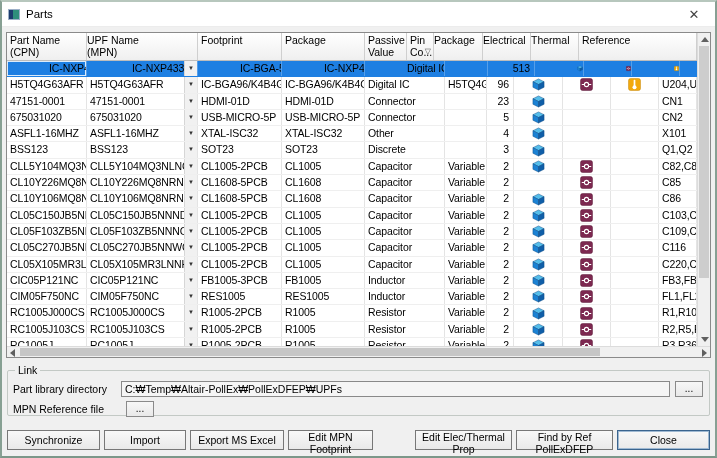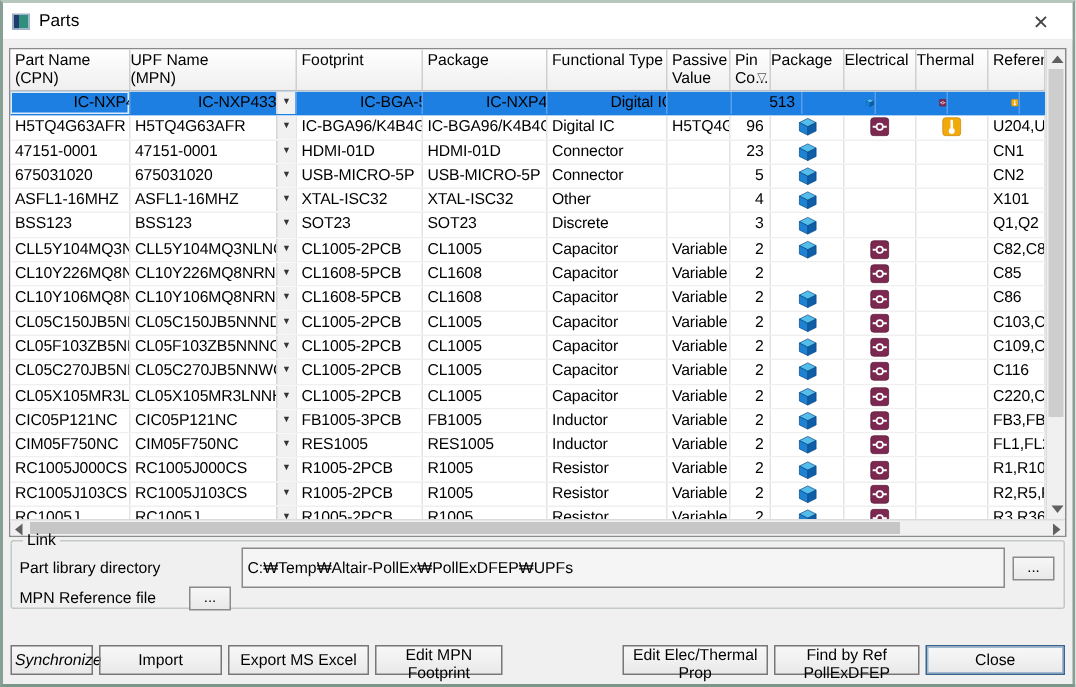--- a/index.html
+++ b/index.html
@@ -43,31 +43,31 @@
   .v-thumb { position:absolute; left:1px; right:1px; top:13px; height:232px; background:#cdcdcd; }
   .arr { position:absolute; width:0; height:0; }
   .arr-up { left:3px; top:4px; border-left:4px solid transparent; border-right:4px solid transparent; border-bottom:5px solid #606060; }
   .arr-dn { left:3px; bottom:4px; border-left:4px solid transparent; border-right:4px solid transparent; border-top:5px solid #606060; }
   .hscroll { position:absolute; left:0; right:0; bottom:0; height:11px; background:#f0f0f0; border-top:1px solid #dcdcdc; }
   .h-thumb { position:absolute; top:1px; bottom:1px; left:13px; width:580px; background:#c6c6c6; }
   .arr-lf { left:3px; top:2px; border-top:4px solid transparent; border-bottom:4px solid transparent; border-right:5px solid #606060; }
   .arr-rt { right:3px; top:2px; border-top:4px solid transparent; border-bottom:4px solid transparent; border-left:5px solid #606060; }
 
   
-  .link-group { position:absolute; left:5px; right:5px; top:352px; height:52px; border:1px solid #c3c9c5; border-radius:2px; padding:4px 6px 4px 5px; }
+  .link-group { position:absolute; left:5px; right:5px; top:362px; height:52px; border:1px solid #c3c9c5; border-radius:2px; padding:4px 6px 4px 5px; }
   .link-group legend { font-size:10.5px; padding:0 3px; margin-left:2px; }
   .field-row { display:flex; align-items:center; height:17px; margin-bottom:3px; }
   .field-label { width:108px; flex-shrink:0; }
-  .field-input { flex:1; height:27px; border:1px solid #898989; background:#f5f5f5; font-family:"Liberation Sans",sans-serif; font-size:10.5px; padding:0 3px; color:#000;margin-left:40px; }
+  .field-input { flex:1; height:16px; border:1px solid #898989; background:#f5f5f5; font-family:"Liberation Sans",sans-serif; font-size:10.5px; padding:0 3px; color:#000; }
   .browse-btn { width:28px; height:16px; margin-left:5px; border:1px solid #8a8a8a; background:linear-gradient(#f7f7f7,#e9e9e9); font-size:10px; line-height:8px; cursor:pointer; }
 
   
   .btn-row { position:absolute; left:5px; right:5px; bottom:6px; height:20px; display:flex; gap:4px; }
   .btn { height:20px; border:1px solid #777; background:linear-gradient(#f8f8f8,#e9e9e9); font-family:"Liberation Sans",sans-serif; font-size:10.5px; cursor:pointer; padding:0 2px; }
-  .b1{width:55px;font-style:italic;} .b2{width:82px;} .b3{width:94px;} .b4{width:85px;}
+  .b1{width:93px;} .b2{width:82px;} .b3{width:94px;} .b4{width:85px;}
   .b5{width:97px; margin-left:auto;} .b6{width:85px;} .b7{width:97px;} .b8{width:93px; border:1px solid #3a648e; box-shadow:inset 0 0 0 1px #9fb9d2;}
 </style>
 </head>
 <body>
 
 <div class="window">
 
   <div class="titlebar">
     <span class="app-icon"></span>
     <span class="title-text">Parts</span>
@@ -82,23 +82,20 @@
         </div>
         <div class="hcell col-mpn">
           <div>UPF Name</div>
           <div>(MPN)</div>
         </div>
         <div class="hcell col-footprint">
           <div>Footprint</div>
         </div>
         <div class="hcell col-package">
           <div>Package</div>
-        </div>
-        <div class="hcell col-ftype">
-          <div>Functional Type</div>
         </div>
         <div class="hcell col-pvalue">
           <div>Passive</div>
           <div>Value</div>
         </div>
         <div class="hcell col-pins">
           <div>Pin</div>
           <div>Co...</div>
           <span class="sort">▽</span>
         </div>

